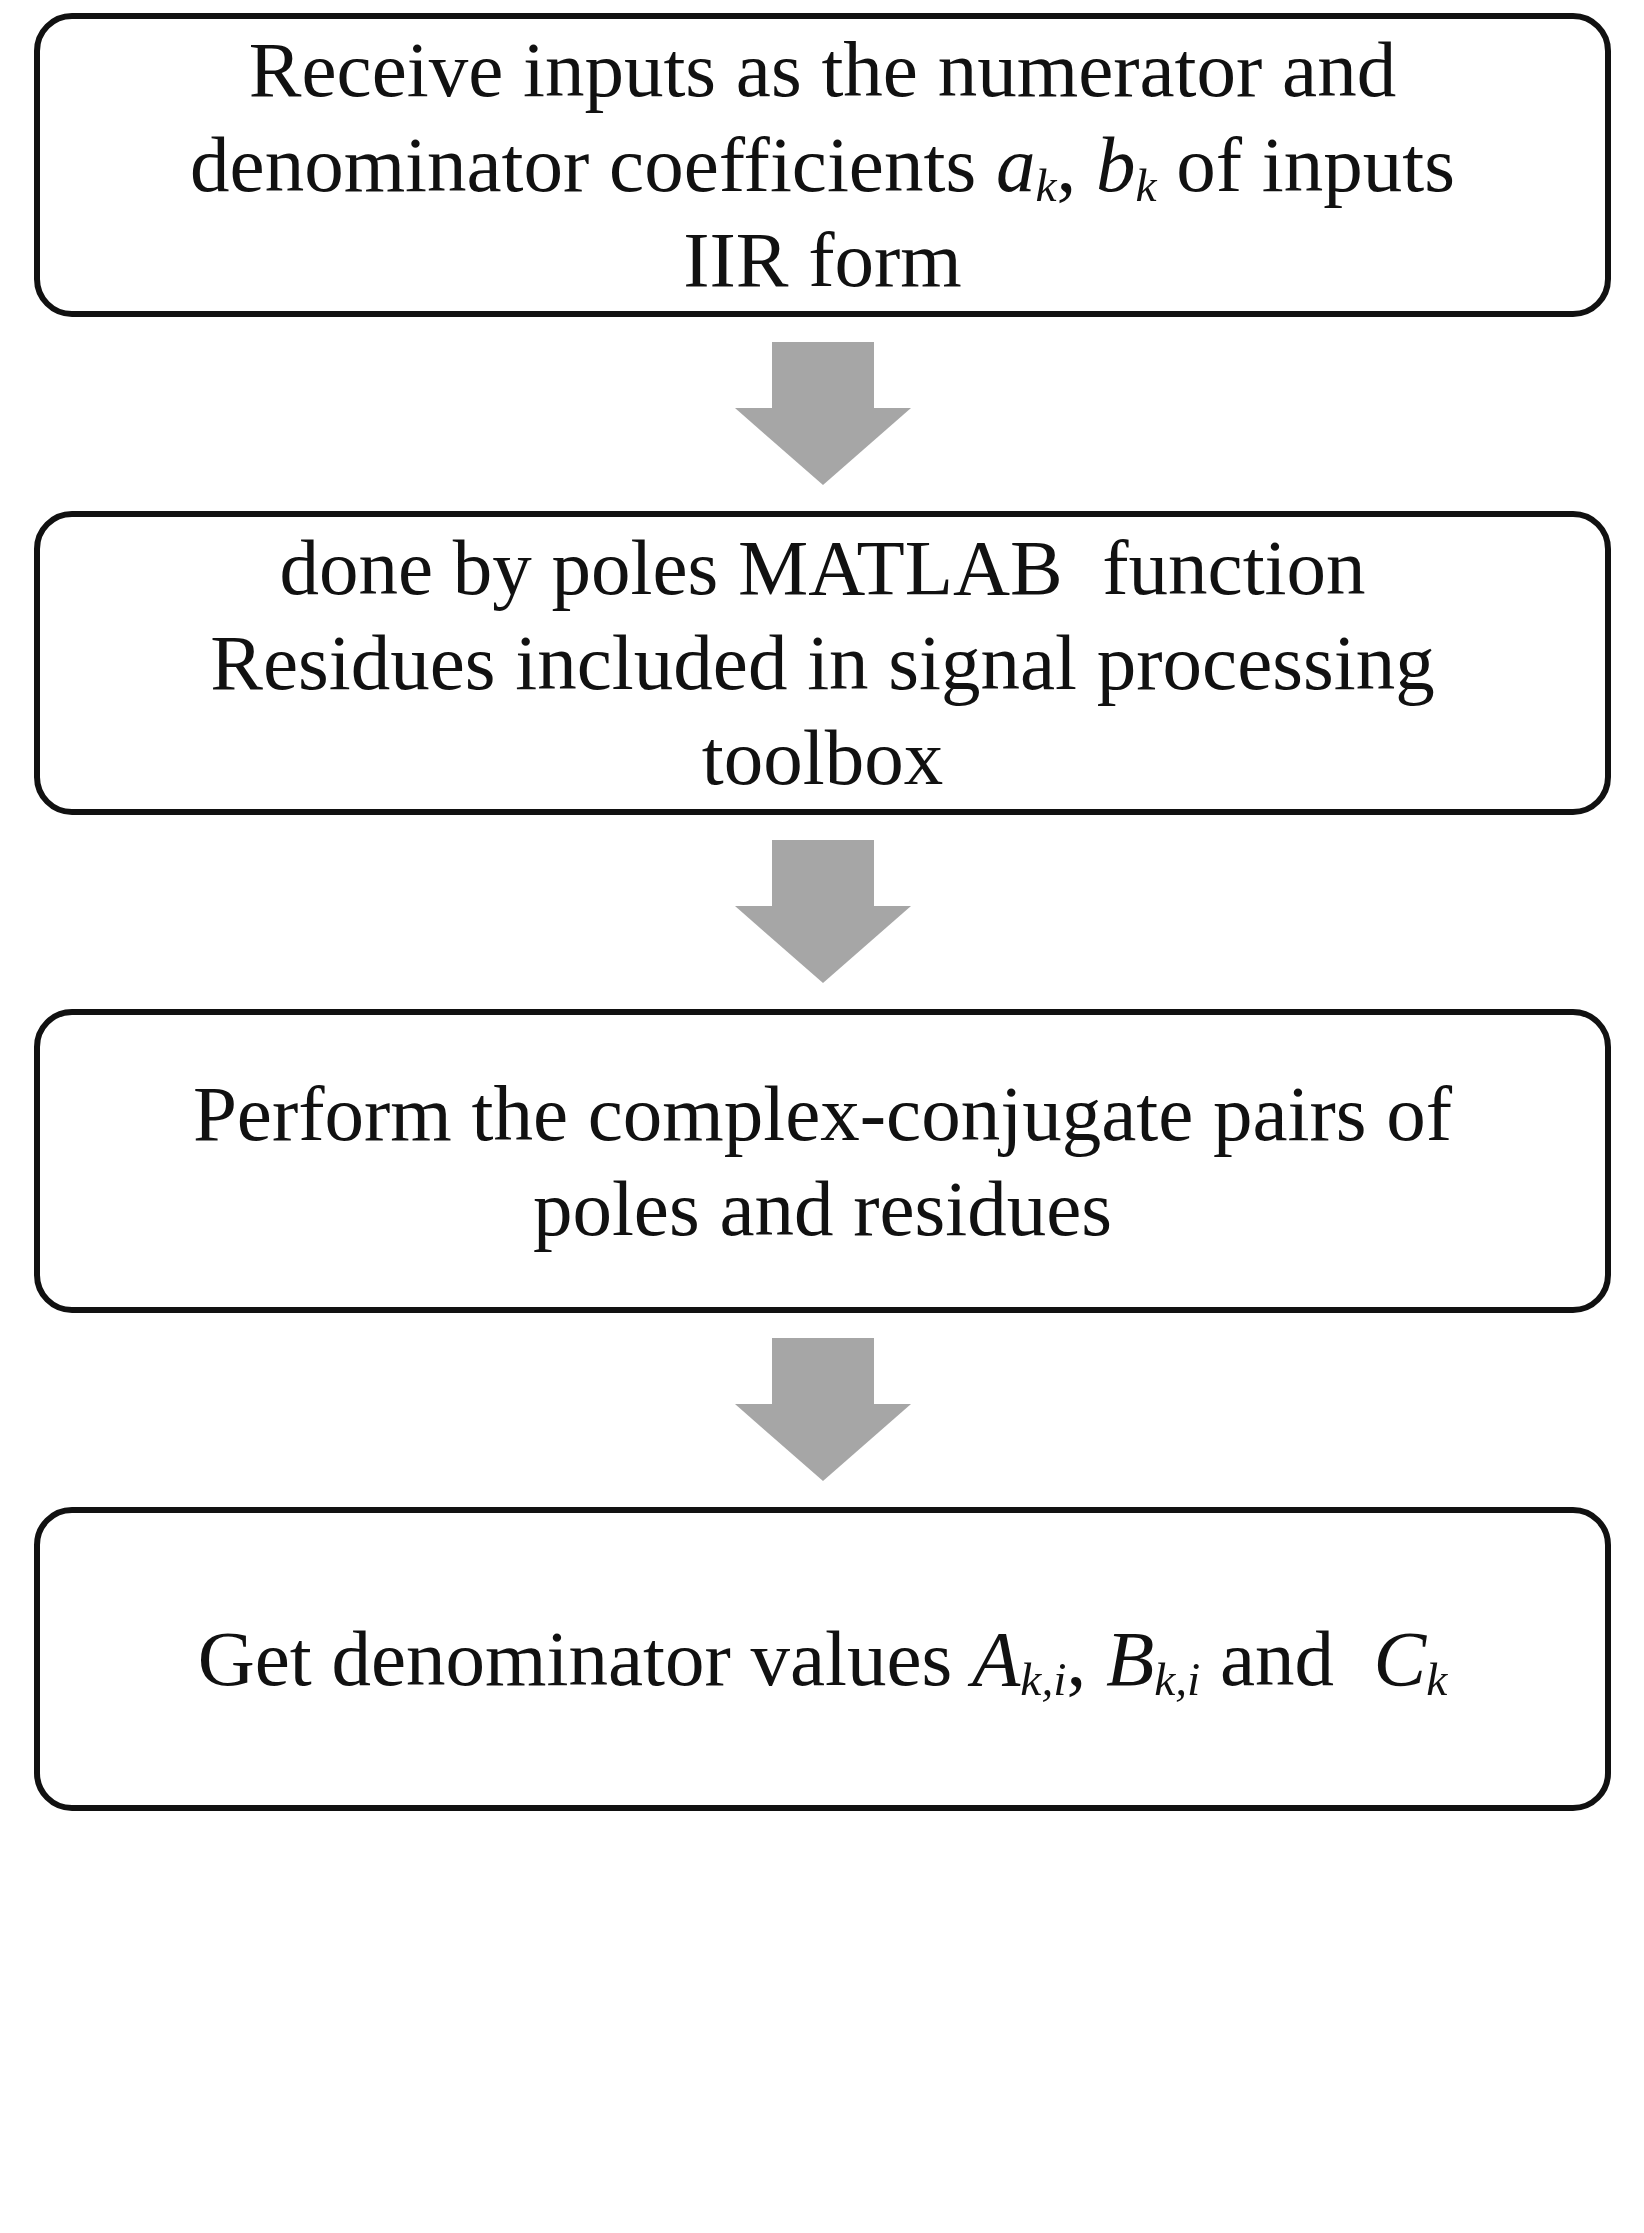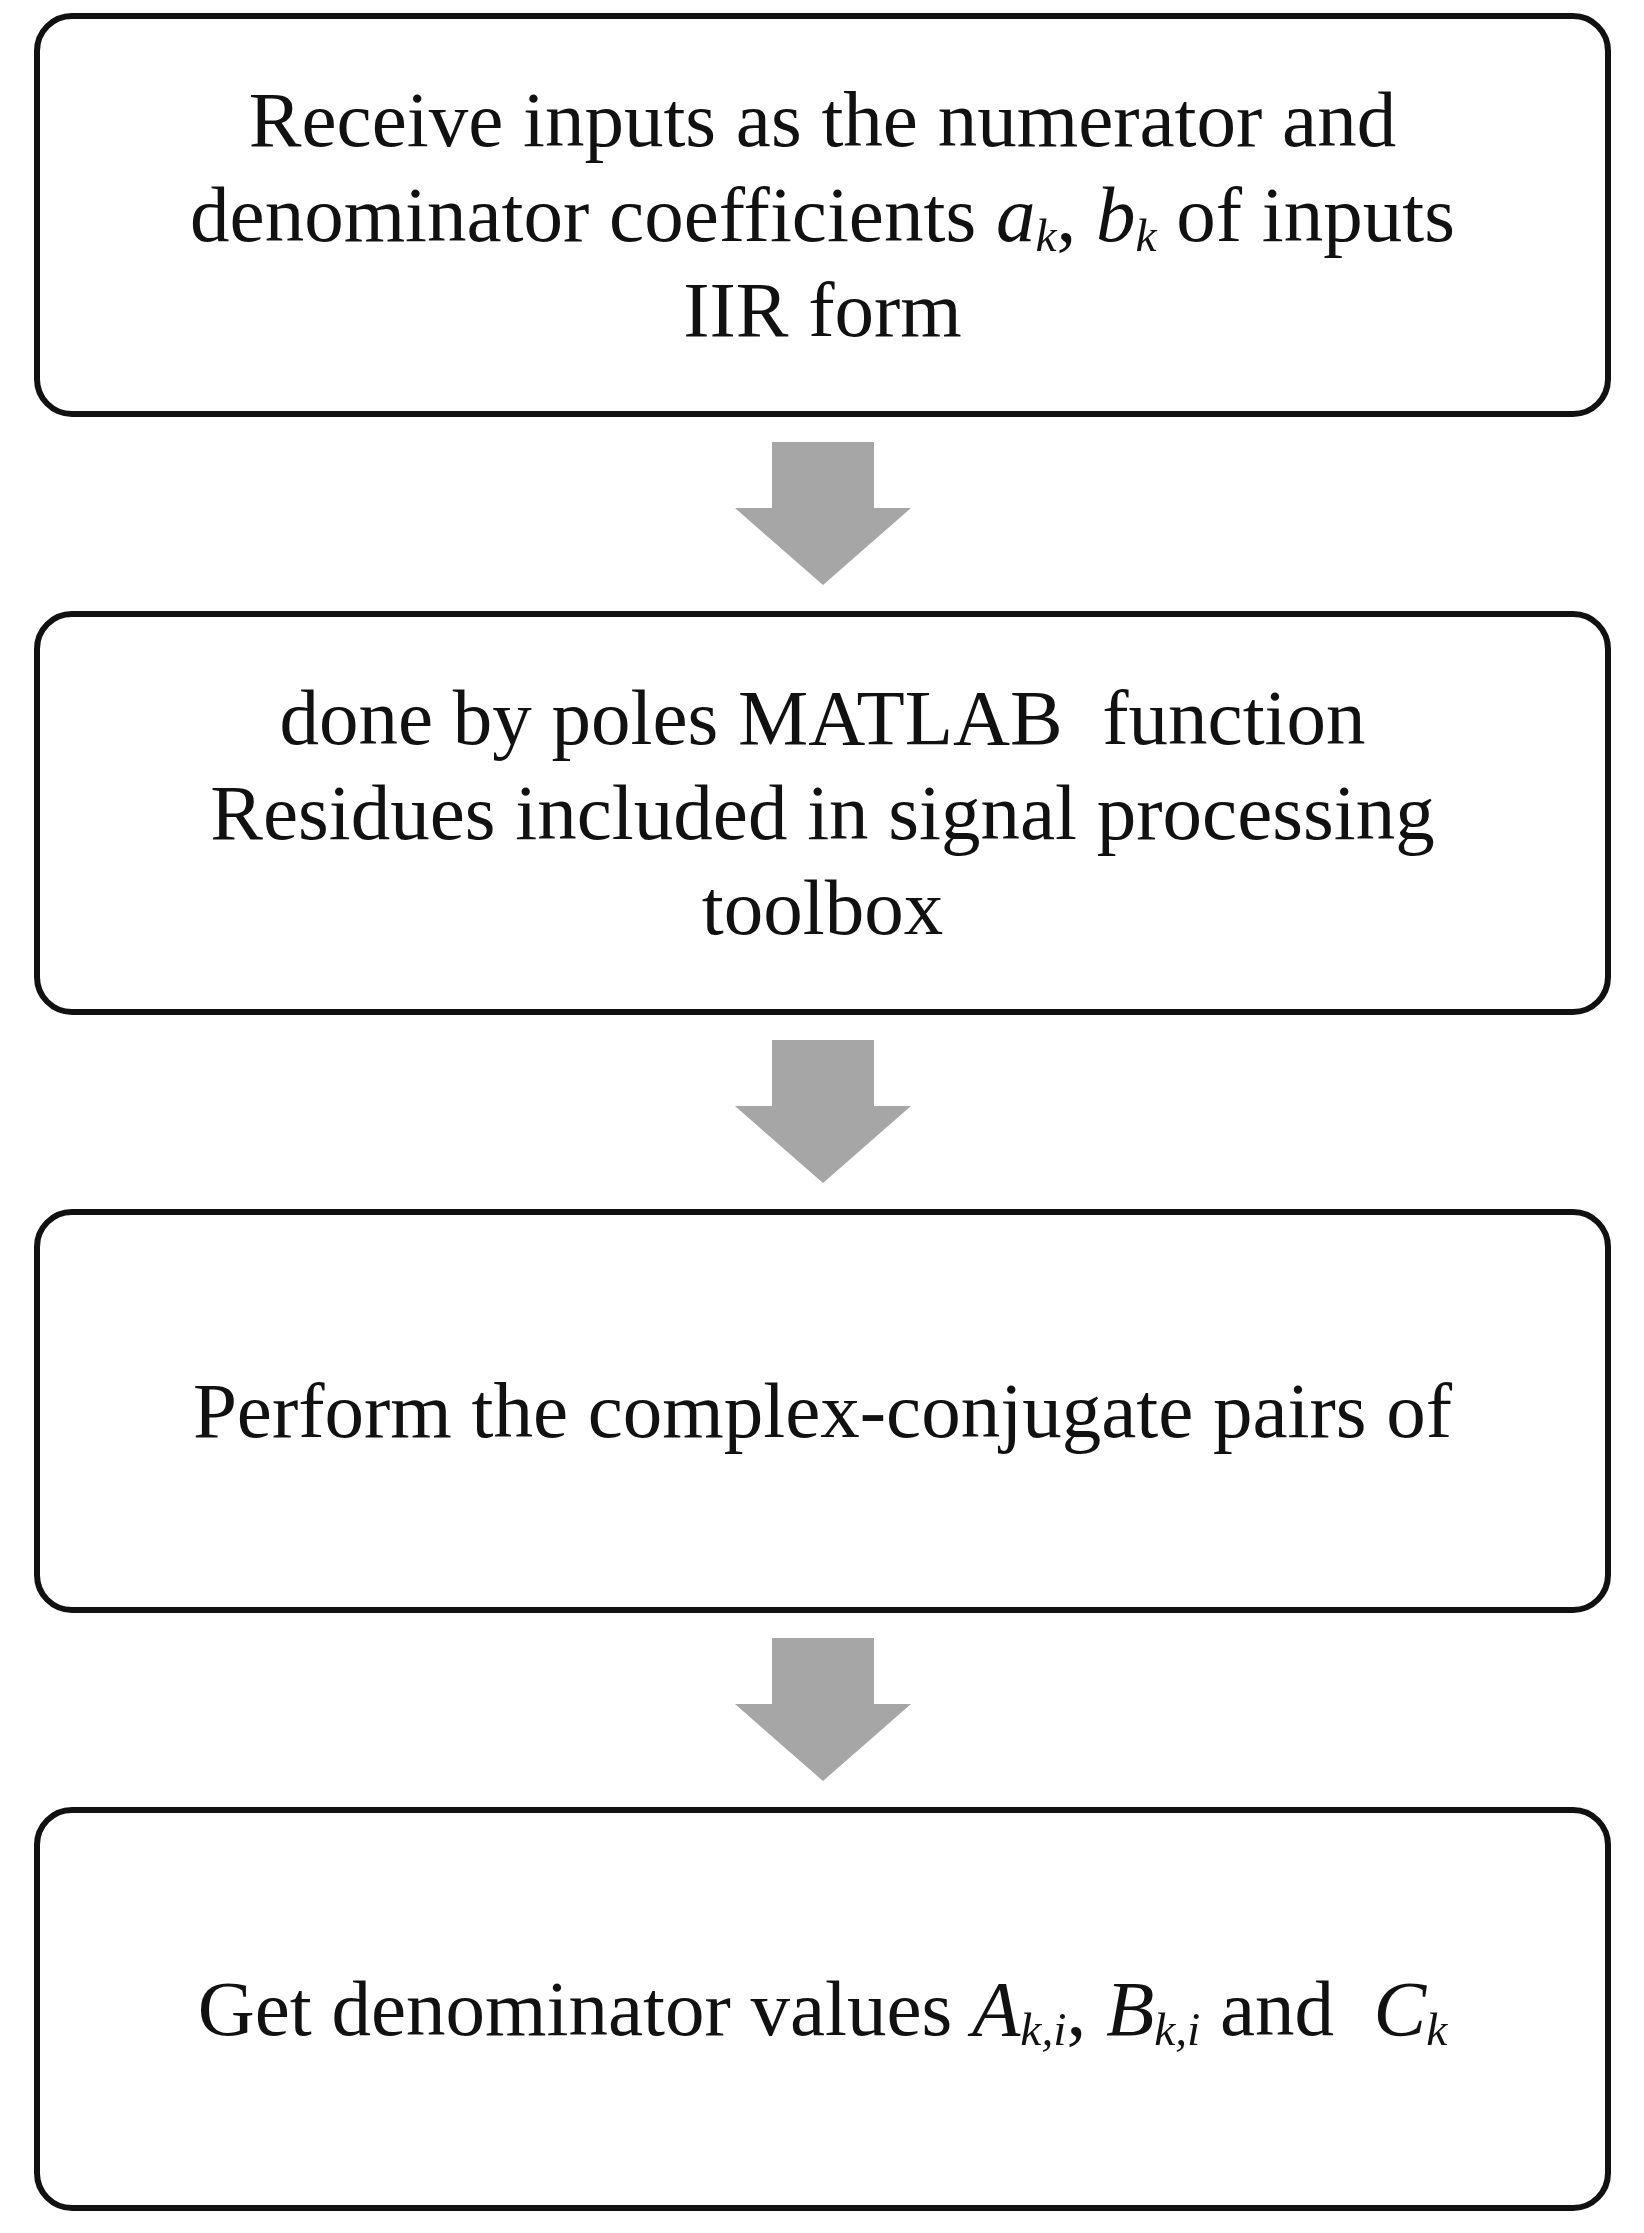--- a/index.html
+++ b/index.html
@@ -15,21 +15,21 @@
   .page {
     width: 1645px;
     height: 2233px;
     box-sizing: border-box;
     padding-top: 12.8px;
     background: #ffffff;
     overflow: hidden;
   }
   .flow-box {
     width: 1577px;
-    height: 404px;
+    height: 304px;
     margin: 0 auto;
     box-sizing: border-box;
     border: 6.4px solid var(--border-color);
     border-radius: 38px;
     background: #ffffff;
     display: flex;
     align-items: center;
     justify-content: center;
   }
   .box-text {
@@ -99,20 +99,21 @@
   </div>
 
   <div class="flow-arrow">
     <div class="arrow-stem"></div>
     <div class="arrow-head"></div>
   </div>
 
   <div class="flow-box">
     <div class="box-text">
         <div class="text-line"><span>Perform the complex-conjugate pairs of</span></div>
+        <div class="text-line"><span>poles and residues</span></div>
       </div>
   </div>
 
   <div class="flow-arrow">
     <div class="arrow-stem"></div>
     <div class="arrow-head"></div>
   </div>
 
   <div class="flow-box">
     <div class="box-text">

